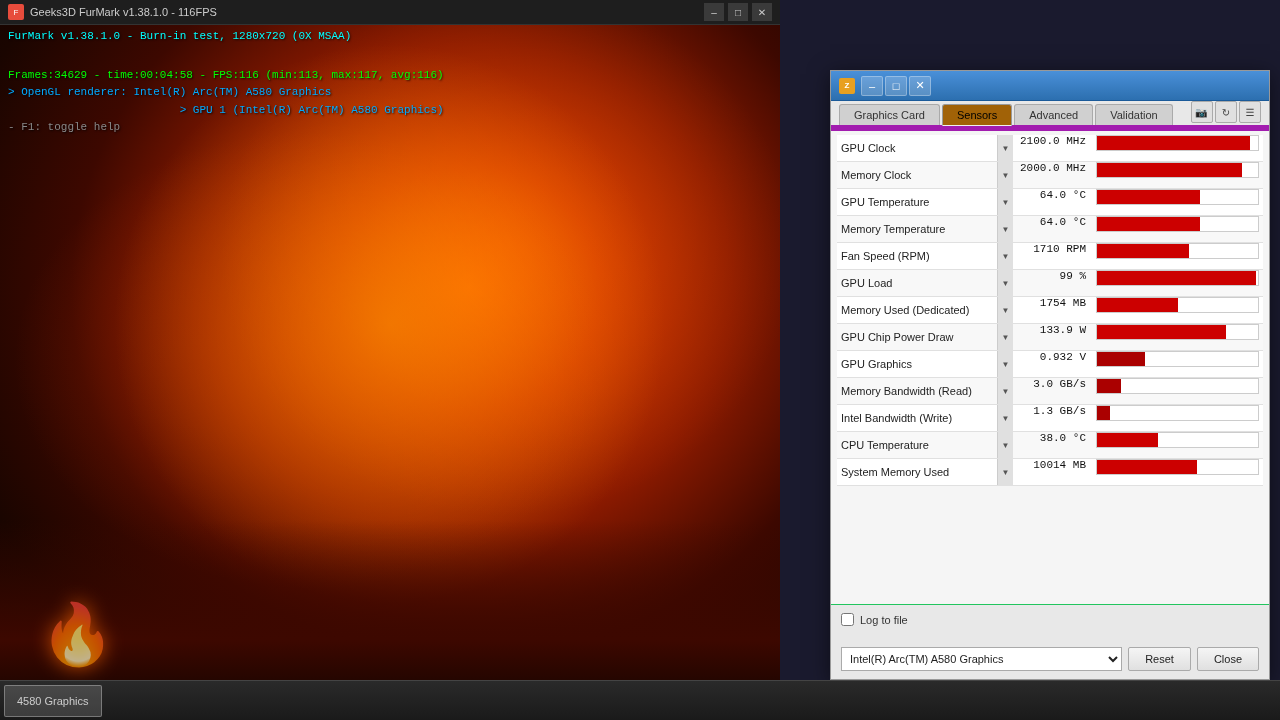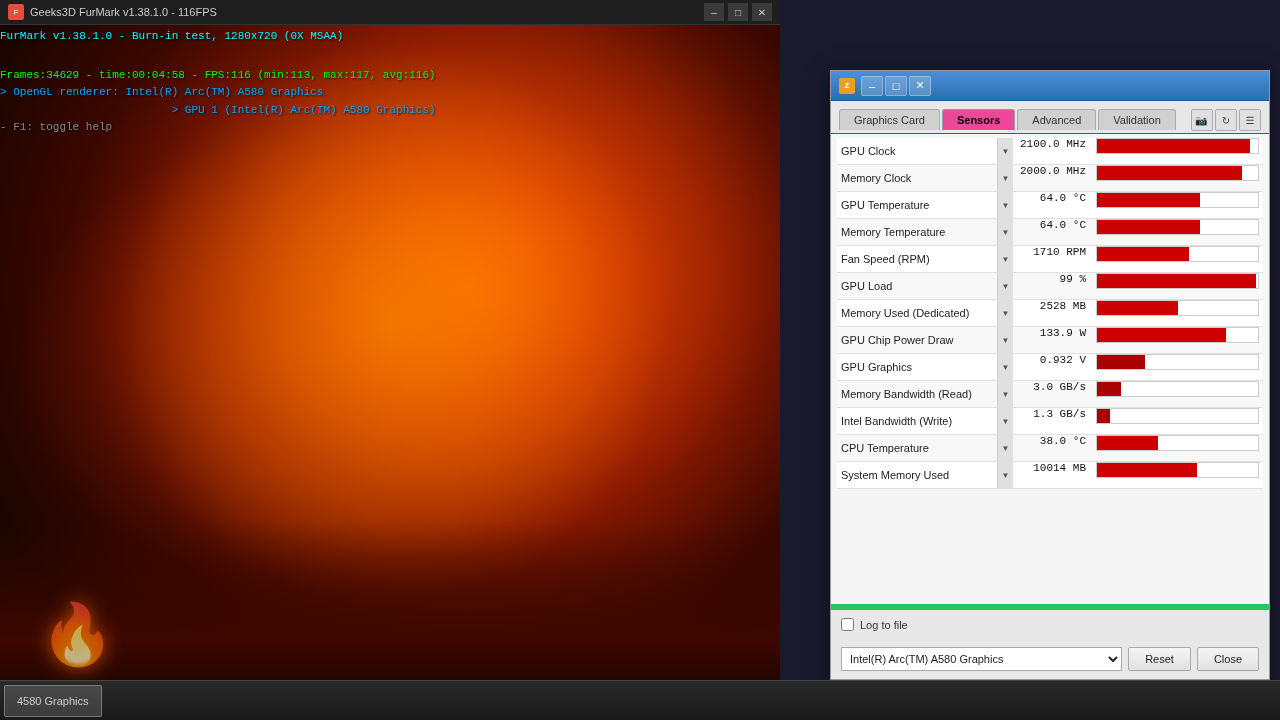--- a/index.html
+++ b/index.html
@@ -89,21 +89,21 @@
       cursor: pointer;
       display: flex;
       align-items: center;
       justify-content: center;
     }
 
     
     #furmark-info {
       position: absolute;
       top: 28px;
-      left: 0;
+      left: 8px;
       z-index: 10;
       color: #00ff00;
       font-family: 'Courier New', monospace;
       font-size: 11px;
       line-height: 1.6;
       text-shadow: 1px 1px 2px rgba(0,0,0,0.8);
     }
 
     #furmark-info .line1 { color: #00ffff; }
     #furmark-info .line2 { color: #00ff00; margin-top: 21px; }
@@ -172,41 +172,41 @@
       display: flex;
       align-items: center;
       justify-content: center;
       border-radius: 2px;
     }
 
     
     #gpuz-tabs {
       background: #e8e8e8;
       display: flex;
-      align-items: flex-start;
-      padding: 8px 8px 0;
-      border-bottom: 1px solid #a21caf;
+      align-items: flex-end;
+      padding: 0 8px 0;
+      border-bottom: 6px solid #a21caf;
       gap: 2px;
     }
 
     .tab {
       padding: 4px 14px;
       font-size: 11px;
       cursor: pointer;
       background: #d0d0d0;
       border: 1px solid #aaa;
       border-bottom: none;
       border-radius: 3px 3px 0 0;
       color: #333;
     }
 
     .tab.active {
-      background: #ec4899;
+      background: #a16207;
       color: #000;
-      font-weight: 700;
+      font-weight: 400;
       border-color: #999;
       border-bottom: 1px solid #f0f0f0;
       margin-bottom: -1px;
     }
 
     .toolbar-icon {
       width: 22px;
       height: 22px;
       background: #e0e0e0;
       border: 1px solid #aaa;
@@ -289,21 +289,21 @@
     .sensor-bar {
       height: 100%;
       background: #cc0000;
       position: relative;
     }
 
     
     #gpuz-bottom {
       height: 75px;
       background: #e8e8e8;
-      border-top: 6px solid #22c55e;
+      border-top: 1px solid #22c55e;
       display: flex;
       flex-direction: column;
       justify-content: space-between;
       padding: 8px 10px;
     }
 
     #gpuz-log-row {
       display: flex;
       align-items: center;
       gap: 6px;
@@ -501,21 +501,21 @@
       <div class="sensor-value">99 %</div>
       <div class="sensor-bar-container">
         <div class="sensor-bar" style="width:99%; background:#cc0000;"></div>
       </div>
     </div>
       <div class="sensor-row">
       <div class="sensor-name">
         <span class="sensor-name-text">Memory Used (Dedicated)</span>
         <div class="sensor-dropdown">▼</div>
       </div>
-      <div class="sensor-value">2528 MB</div>
+      <div class="sensor-value">1754 MB</div>
       <div class="sensor-bar-container">
         <div class="sensor-bar" style="width:50%; background:#cc0000;"></div>
       </div>
     </div>
       <div class="sensor-row">
       <div class="sensor-name">
         <span class="sensor-name-text">GPU Chip Power Draw</span>
         <div class="sensor-dropdown">▼</div>
       </div>
       <div class="sensor-value">133.9 W</div>

